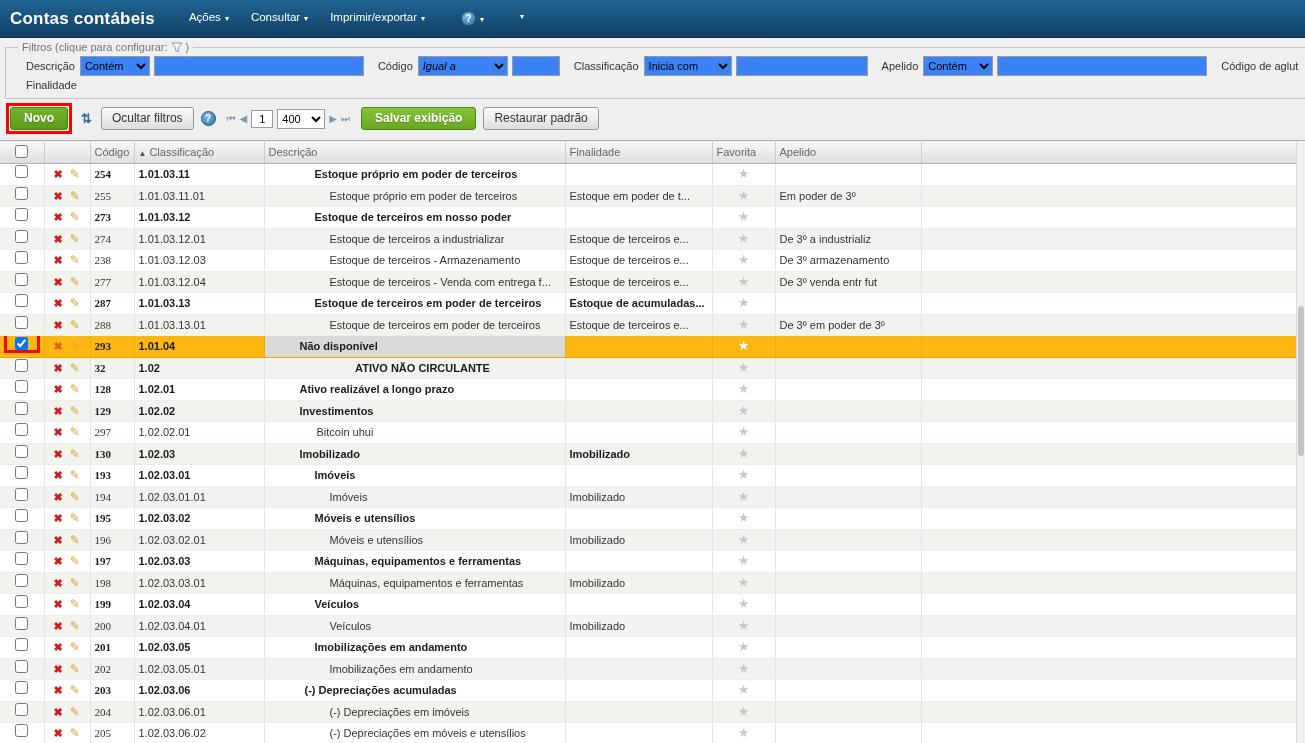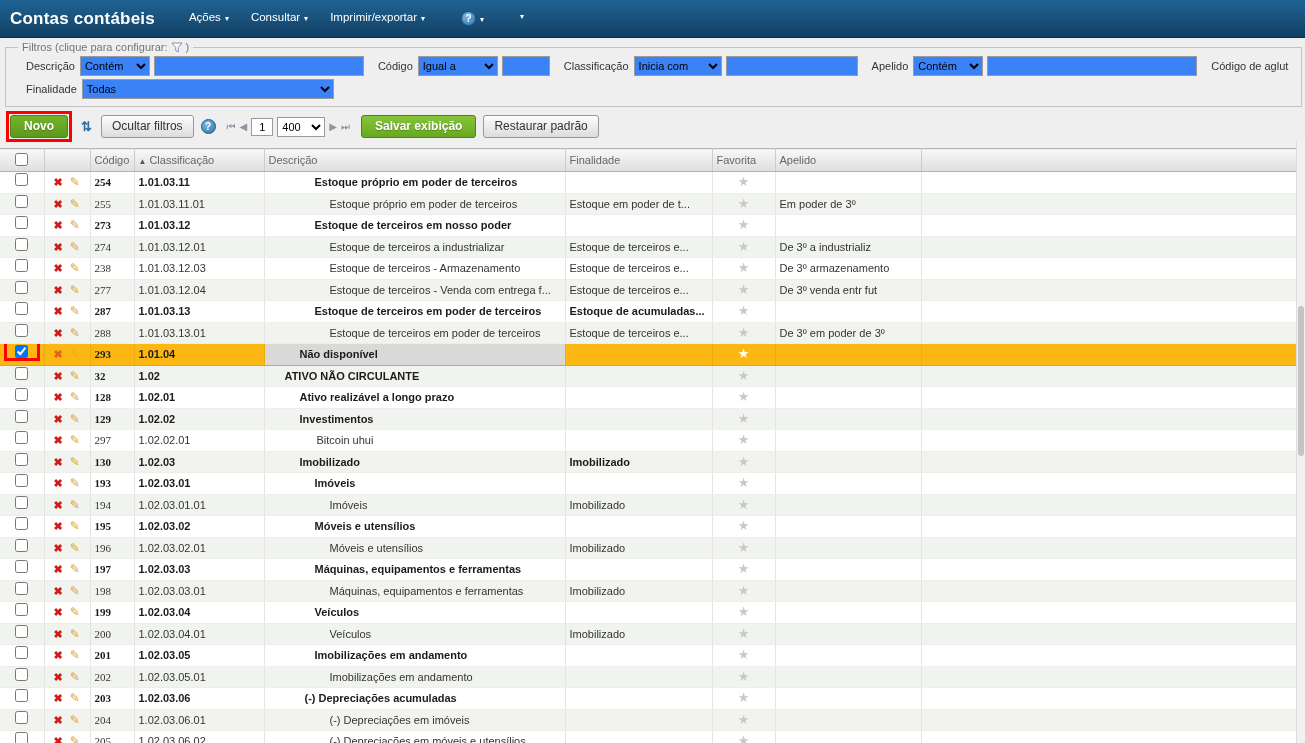--- a/index.html
+++ b/index.html
@@ -16,21 +16,21 @@
   .menu-extra { display:inline-flex; align-items:center; gap:4px; margin-left:14px; }
 
   
   .filter-zone { background:#efefef; padding-top:3px; }
   fieldset.filters { margin:0 5px; border:1px solid #c3c3c3; padding:0 8px 5px; }
   fieldset.filters legend { color:#767676; font-size:11px; padding:0 4px; margin-left:4px; display:flex; align-items:center; gap:3px; cursor:pointer; }
   .frow { display:flex; align-items:center; margin:3px 0 2px; white-space:nowrap; }
   .frow label { margin:0 5px 0 14px; color:#333; }
   .frow label:first-child { margin-left:12px; }
   .frow select, .frow input[type=text] { height:20px; font-size:11px; font-family:"Liberation Sans",sans-serif; border:1px solid #9b9b9b; background:#3b82f6; }
-  .w70 { width:70px; } .w74 { width:80px; } .w88 { width:88px; }
+  .w70 { width:70px; } .w74 { width:90px;font-style:italic; } .w88 { width:88px; }
   .in210 { width:210px; } .in48 { width:48px; } .in132 { width:132px; }
   .w252 { width:252px; }
   .lbl-clip { color:#333; }
 
   
   .toolbar { display:flex; align-items:center; padding:4px 6px 6px; gap:7px; background:#efefef; }
   .annotation-novo { display:inline-block; border:3px solid #ff0000; padding:1px; }
   .btn { border-radius:3px; cursor:pointer; font-family:"Liberation Sans",sans-serif; }
   .btn-green { background:linear-gradient(#74b22c,#5c9a1c); border:1px solid #4d8414; color:#fff; font-weight:bold; font-size:12px; padding:3px 13px 4px; text-shadow:0 1px 1px rgba(0,0,0,.25);text-align:right; }
   .btn-green.bright { background:linear-gradient(#86c438,#68a822); }
@@ -118,21 +118,20 @@
         <label>Classificação</label>
         <select class="w88"><option>Inicia com</option></select>
         <input type="text" class="in132" style="margin-left: 4px;" value="">
         <label>Apelido</label>
         <select class="w70"><option>Contém</option></select>
         <input type="text" class="in210" style="margin-left: 4px;" value="">
         <label class="lbl-clip">Código de aglut</label>
       </div>
       <div class="frow">
         <label style="margin-left:12px">Finalidade</label>
-        <select class="w252"><option>Todas</option></select>
       </div>
     </fieldset>
 
     <div class="toolbar">
       <span class="annotation-novo">
         <button class="btn btn-green">Novo</button>
       </span>
       <span class="refresh">⇅</span>
       <button class="btn btn-gray">Ocultar filtros</button>
       <span class="help-circle">?</span>
@@ -342,21 +341,21 @@
       <span class="chk-wrap">
         
         <input type="checkbox" style="">
       </span>
     </td>
     <td class="c-actions">
       <span class="del">✖</span><span class="edit">✎</span>
     </td>
     <td class="c-codigo">32</td>
     <td class="c-class">1.02</td>
-    <td class="c-desc" style="padding-left: 20px;">ATIVO NÃO CIRCULANTE</td>
+    <td class="c-desc" style="padding-left: 20px; text-align: center;">ATIVO NÃO CIRCULANTE</td>
     <td class="c-fin"></td>
     <td class="c-fav"><span class="star">★</span></td>
     <td class="c-apelido"></td>
     <td class="c-filler"></td>
   </tr>
         <tr class="bold">
     <td class="c-check">
       <span class="chk-wrap">
         
         <input type="checkbox" style="">

